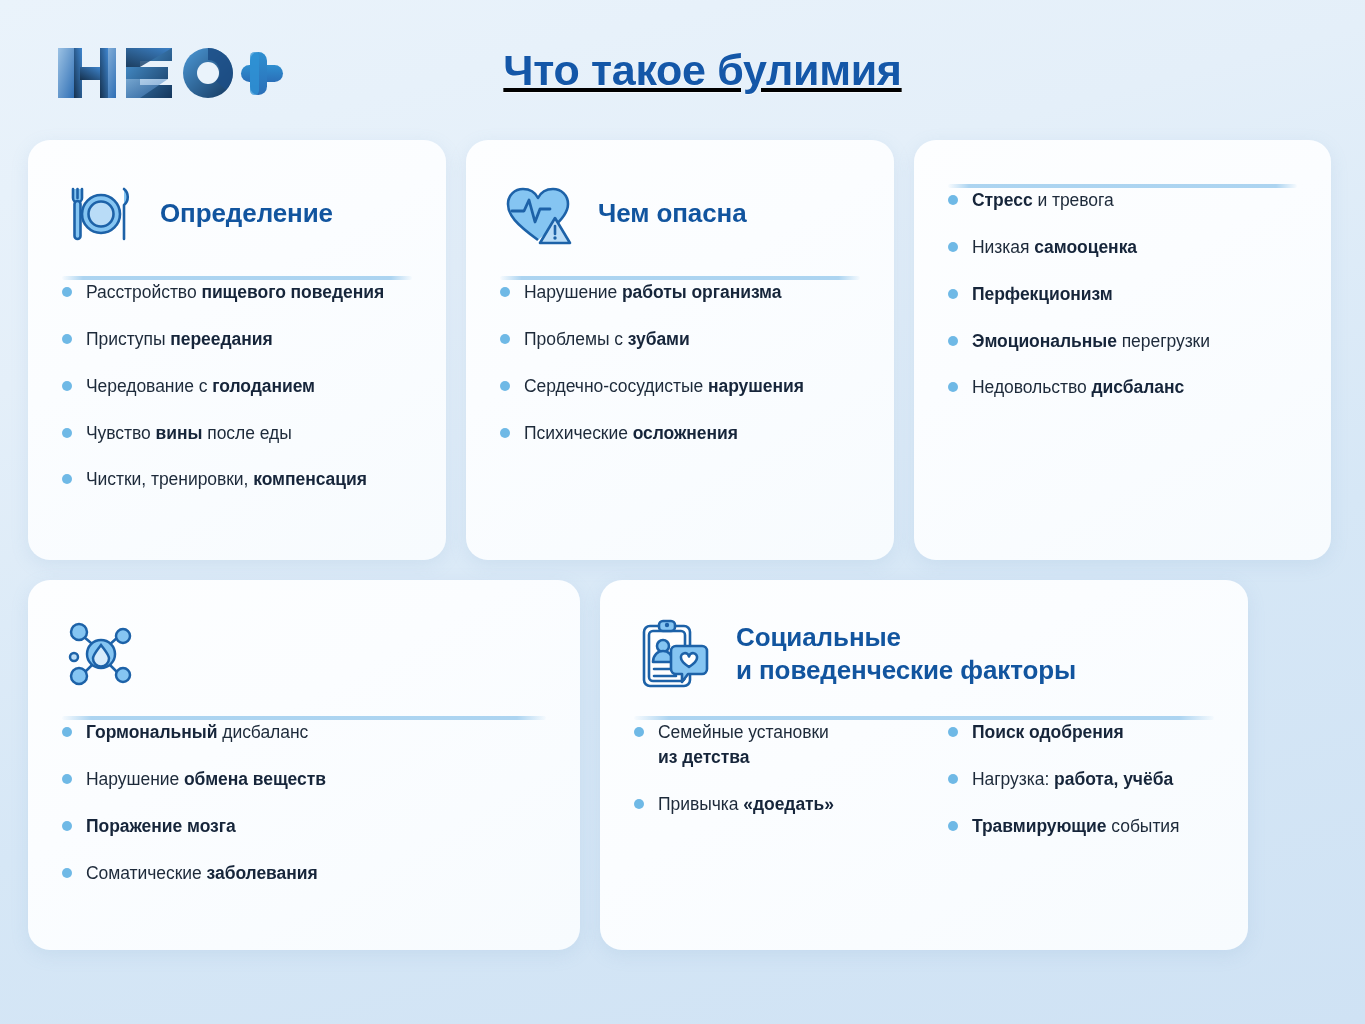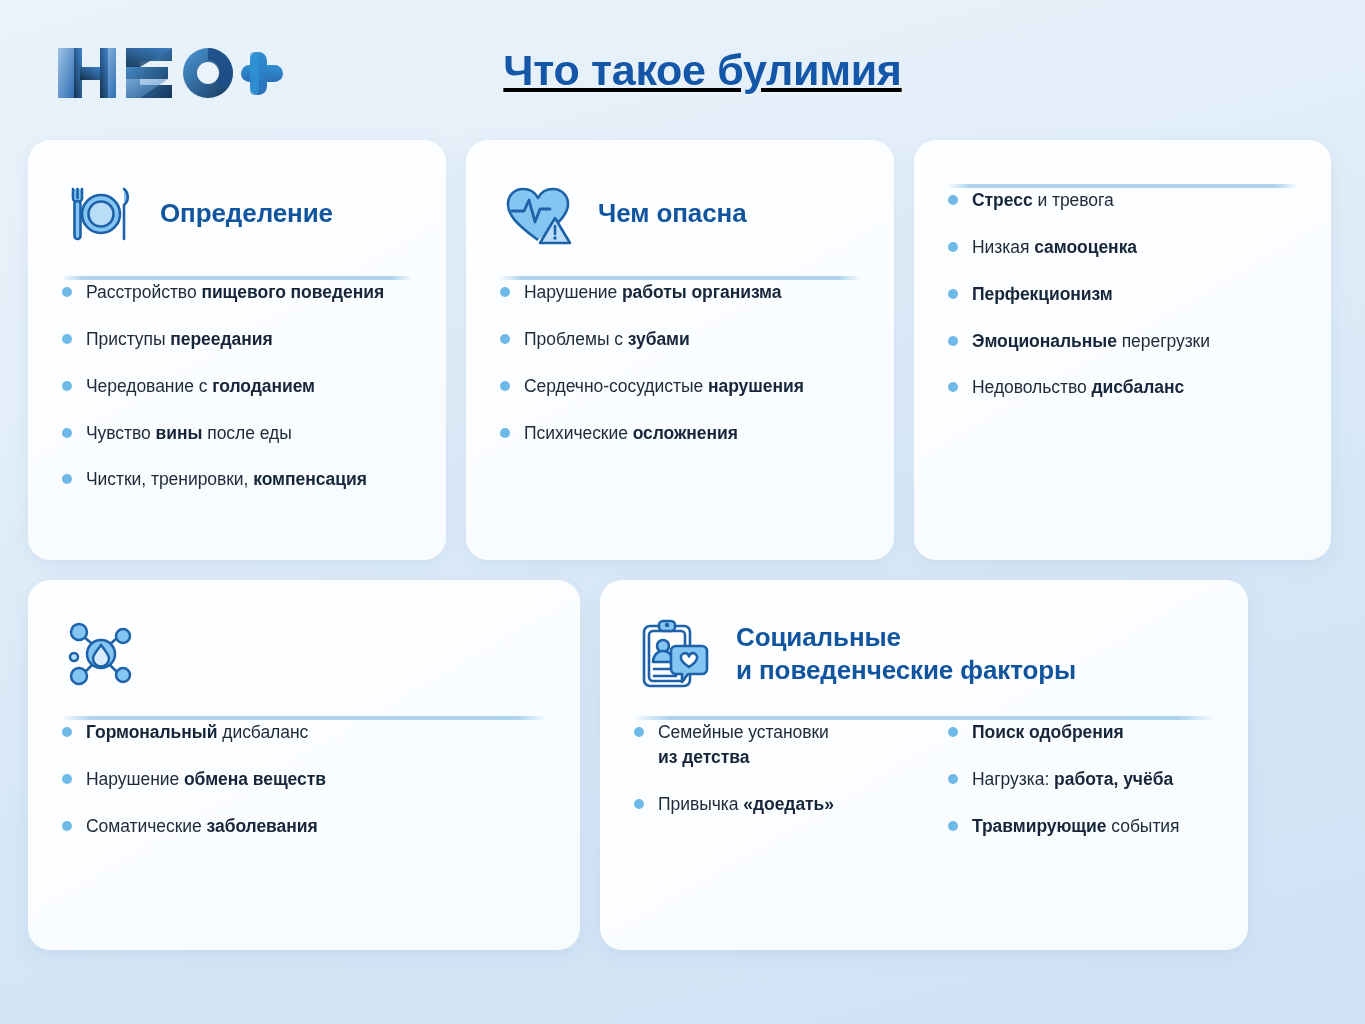--- a/index.html
+++ b/index.html
@@ -323,20 +323,24 @@
           <li class="bullet">
             <span class="dot"></span>
             <span class="txt"><b>Гормональный</b> дисбаланс</span>
           </li>
           <li class="bullet">
             <span class="dot"></span>
             <span class="txt">Нарушение <b>обмена веществ</b></span>
           </li>
           <li class="bullet">
             <span class="dot"></span>
+            <span class="txt"><b>Поражение мозга</b></span>
+          </li>
+          <li class="bullet">
+            <span class="dot"></span>
             <span class="txt">Соматические <b>заболевания</b></span>
           </li>
         </ul>
     </section>
 
     <section class="card c5">
       <div class="card-head">
         <svg class="card-icon" viewBox="0 0 78 78" aria-hidden="true">
           <g stroke="#1d62a8" stroke-width="2.6" stroke-linejoin="round" stroke-linecap="round">
             <rect x="8" y="11" width="46" height="60" rx="6" fill="#ffffff"></rect>

